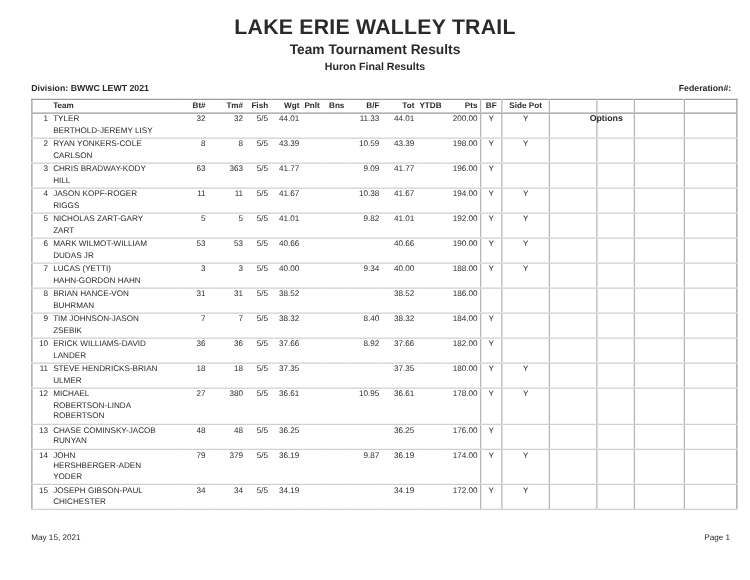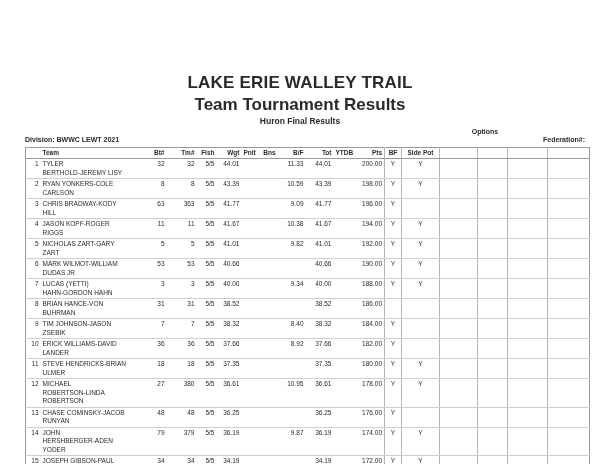--- a/index.html
+++ b/index.html
@@ -2,23 +2,23 @@
 <html><head>
 <meta charset="utf-8">
 <style>
   html,body{margin:0;padding:0;}
   body{
     width:600px;height:464px;background:#ffffff;
     font-family:"Liberation Sans", sans-serif;color:#2a2a2a;
     position:relative;overflow:hidden;
   }
   .page{position:relative;width:600px;height:464px;}
-  .doc-header{text-align:center;padding-top:37px;line-height:1.15;margin-top:36px;}
+  .doc-header{text-align:center;padding-top:12px;line-height:1.15;}
   .doc-title{font-size:17px;font-weight:bold;letter-spacing:.2px;}
-  .doc-subtitle{font-size:17px;font-weight:bold;margin-top:2px;}
+  .doc-subtitle{font-size:11px;font-weight:bold;margin-top:2px;}
   .doc-line3{font-size:8.5px;font-weight:bold;margin-top:3px;}
   .doc-line4{font-size:8.5px;font-weight:bold;margin-top:1px;}
   .meta-row{
     display:flex;justify-content:space-between;
     margin:9px 15px 0 25px;font-size:7px;font-weight:bold;
   }
   .options-label{
     position:absolute;top:92px;left:430px;width:110px;
     text-align:center;font-size:7px;font-weight:bold;
   }

